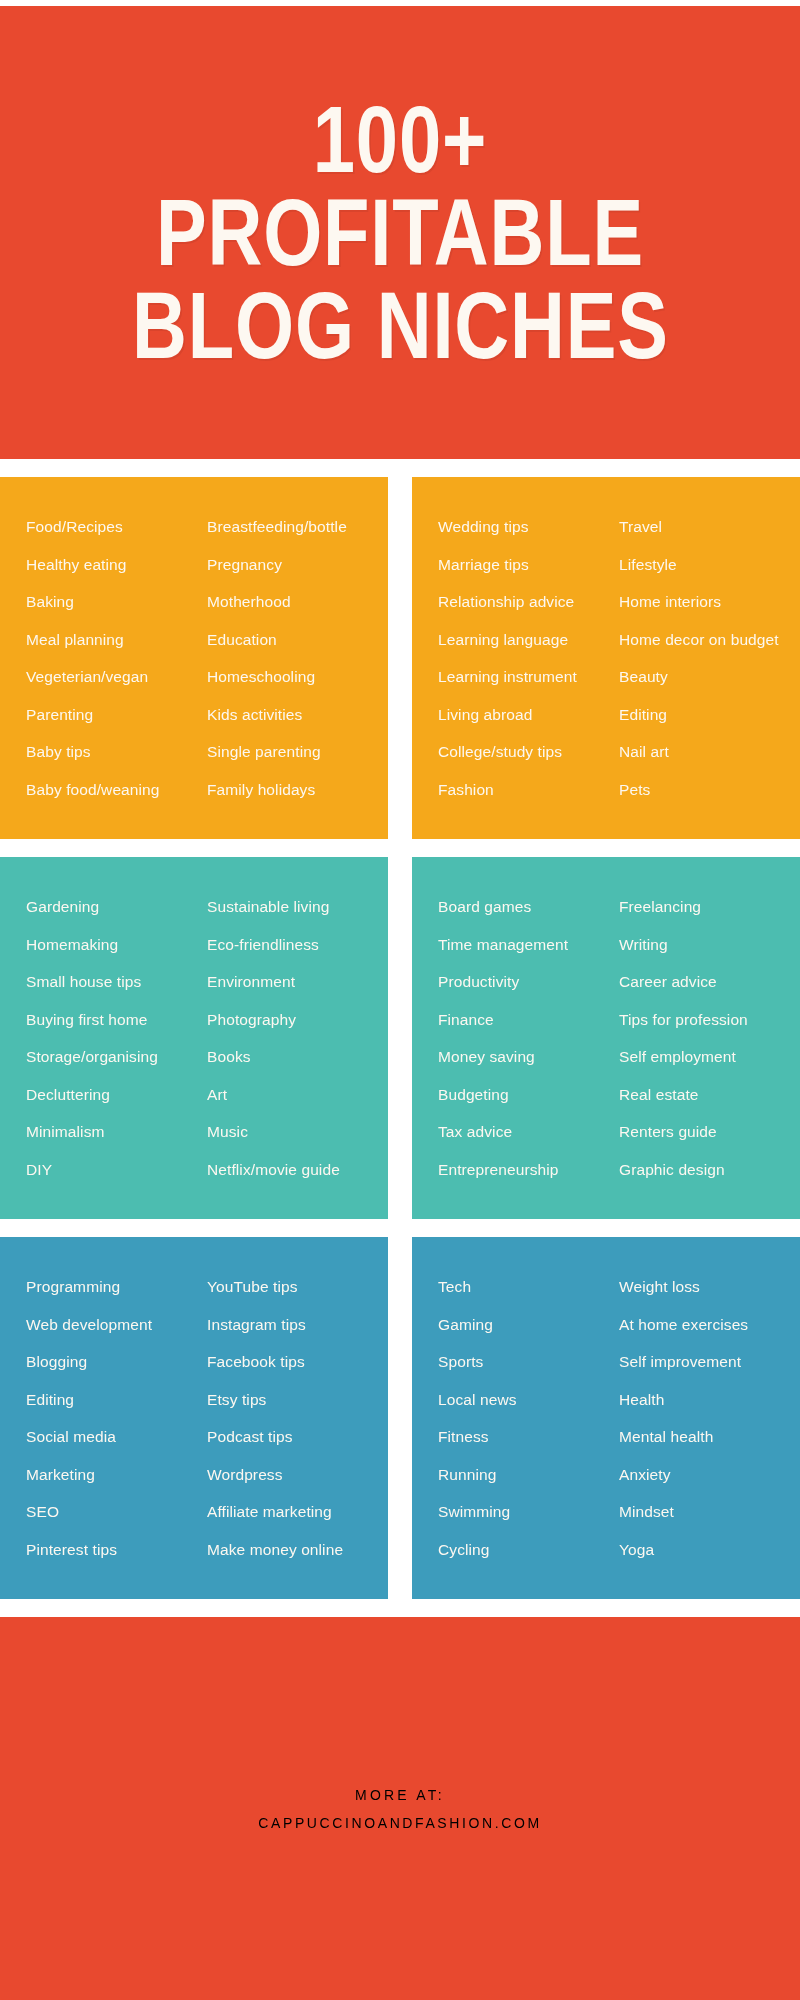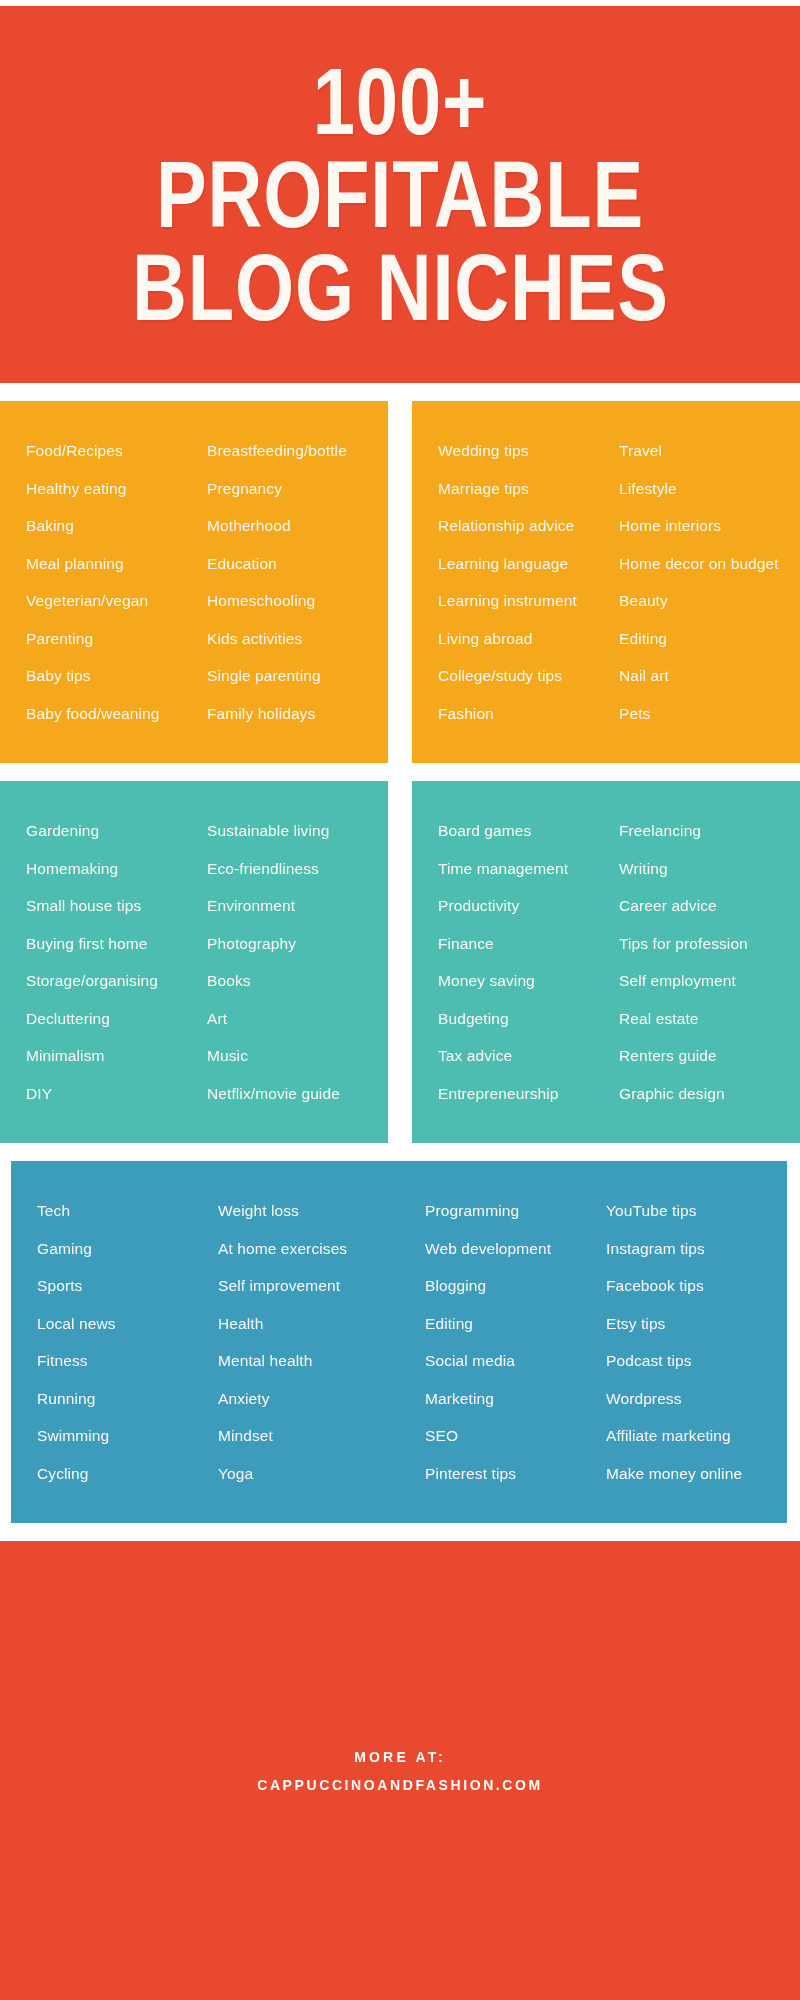--- a/index.html
+++ b/index.html
@@ -11,21 +11,21 @@
   #infographic {
     width:800px; height:2000px;
     background:#ffffff;
     display:flex; flex-direction:column;
     overflow:hidden;
   }
 
   
   .header {
     background:#E8492F;
-    height:377px;
+    height:453px;
     display:flex; flex-direction:column;
     align-items:center; justify-content:center;
     flex:0 0 auto;
   }
   .header-title {
     color:#FDF8F1;
     font-family:"Liberation Sans Narrow","Liberation Sans",sans-serif;
     font-weight:bold;
     text-align:center;
     letter-spacing:1px;
@@ -77,23 +77,23 @@
 
   
   .footer {
     background:#E8492F;
     flex:1 1 auto;
     display:flex; flex-direction:column;
     align-items:center; justify-content:center;
     gap:12px;
   }
   .footer-line {
-    color:#ffffff;
+    color:#000000;
     font-family:"Liberation Sans Narrow","Liberation Sans",sans-serif;
-    font-weight:bold;
+    font-weight:normal;
     letter-spacing:3.2px;
     text-align:center;
   }
   .footer-more { font-size:14px; }
   .footer-url  { font-size:14px; letter-spacing:2.6px; }
   .top-strip { height:6px; background:#ffffff; flex:0 0 auto; }
 </style>
 </head>
 <body>
 
@@ -217,20 +217,46 @@
           <li>Renters guide</li>
           <li>Graphic design</li>
         </ul>
       </div>
     </div>
   </div>
 
   <div class="gap-v"></div>
 
   <div class="band band-blue">
+    <div class="panel left">
+      <div class="col">
+        <ul>
+          <li>Programming</li>
+          <li>Web development</li>
+          <li>Blogging</li>
+          <li>Editing</li>
+          <li>Social media</li>
+          <li>Marketing</li>
+          <li>SEO</li>
+          <li>Pinterest tips</li>
+        </ul>
+      </div>
+      <div class="col">
+        <ul>
+          <li>YouTube tips</li>
+          <li>Instagram tips</li>
+          <li>Facebook tips</li>
+          <li>Etsy tips</li>
+          <li>Podcast tips</li>
+          <li>Wordpress</li>
+          <li>Affiliate marketing</li>
+          <li>Make money online</li>
+        </ul>
+      </div>
+    </div>
     <div class="panel right">
       <div class="col">
         <ul>
           <li>Tech</li>
           <li>Gaming</li>
           <li>Sports</li>
           <li>Local news</li>
           <li>Fitness</li>
           <li>Running</li>
           <li>Swimming</li>
@@ -243,46 +269,20 @@
           <li>At home exercises</li>
           <li>Self improvement</li>
           <li>Health</li>
           <li>Mental health</li>
           <li>Anxiety</li>
           <li>Mindset</li>
           <li>Yoga</li>
         </ul>
       </div>
     </div>
-    <div class="panel left">
-      <div class="col">
-        <ul>
-          <li>Programming</li>
-          <li>Web development</li>
-          <li>Blogging</li>
-          <li>Editing</li>
-          <li>Social media</li>
-          <li>Marketing</li>
-          <li>SEO</li>
-          <li>Pinterest tips</li>
-        </ul>
-      </div>
-      <div class="col">
-        <ul>
-          <li>YouTube tips</li>
-          <li>Instagram tips</li>
-          <li>Facebook tips</li>
-          <li>Etsy tips</li>
-          <li>Podcast tips</li>
-          <li>Wordpress</li>
-          <li>Affiliate marketing</li>
-          <li>Make money online</li>
-        </ul>
-      </div>
-    </div>
   </div>
 
   <div class="gap-v"></div>
 
   <div class="footer">
     <div class="footer-line footer-more">MORE AT:</div>
     <div class="footer-line footer-url">CAPPUCCINOANDFASHION.COM</div>
   </div>
 
 </div>

